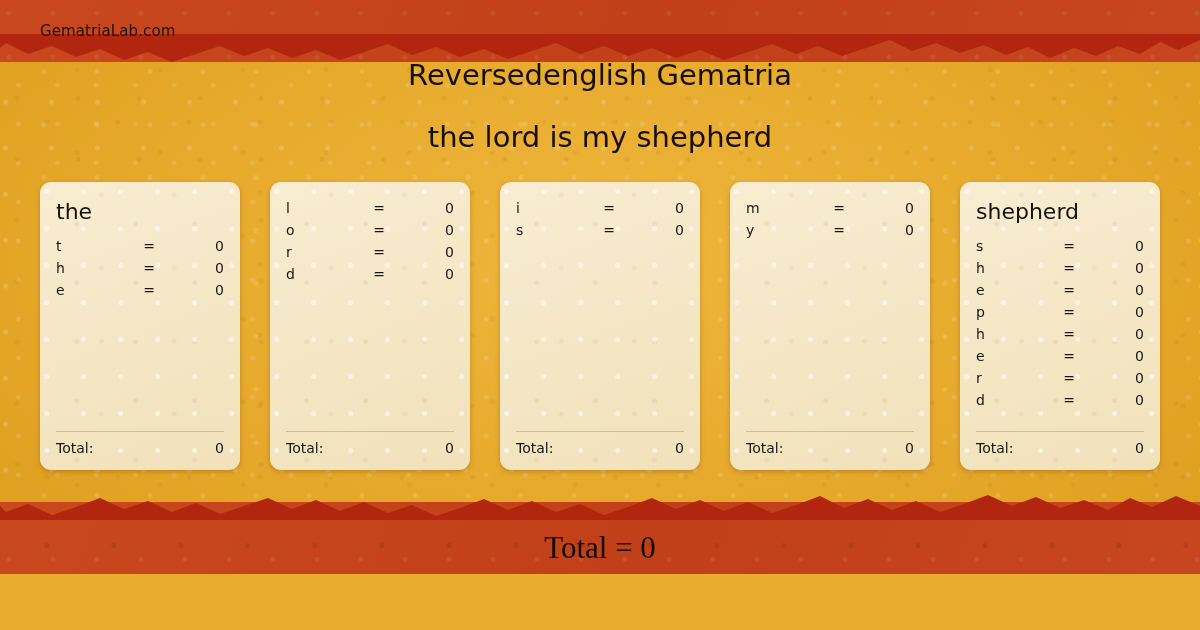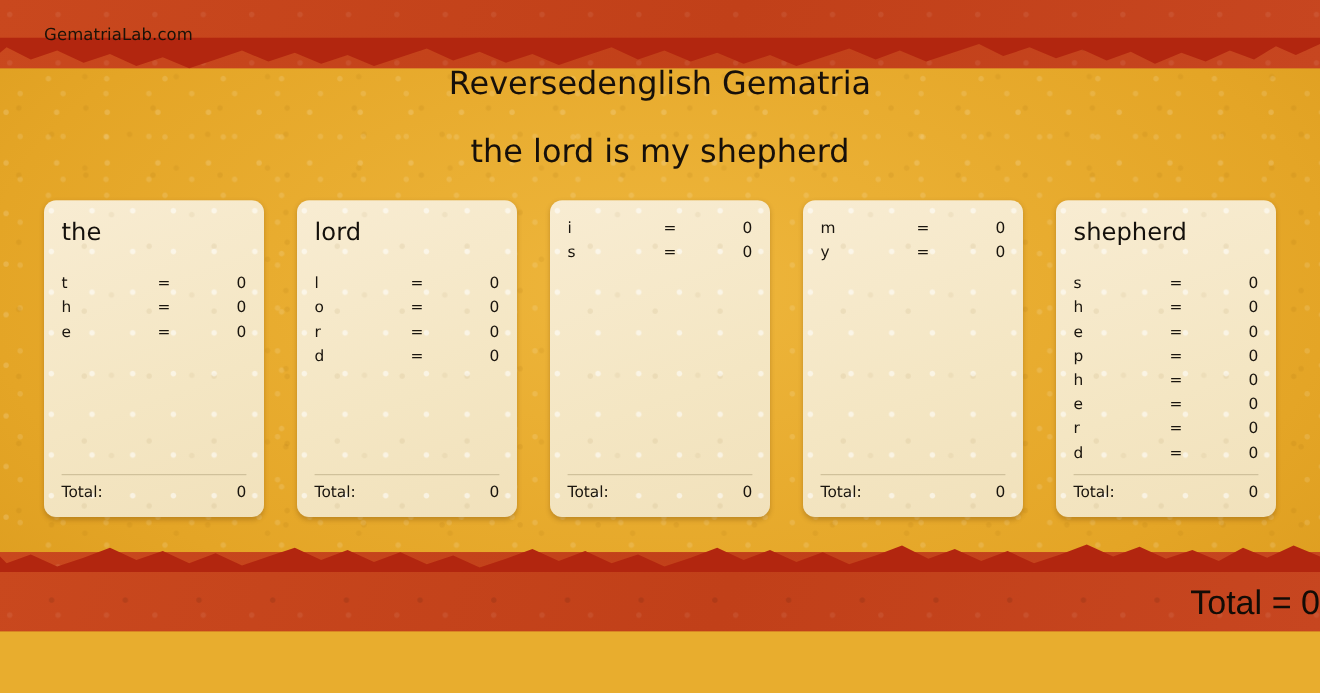--- a/index.html
+++ b/index.html
@@ -115,21 +115,21 @@
       linear-gradient(160deg, #F8ECD2 0%, #F4E6C3 60%, #F1E1BB 100%);
     background-size: 37px 37px, 59px 59px, 73px 73px, 100% 100%;
     box-shadow: 0 2px 5px rgba(90,52,6,0.28);
     display: flex;
     flex-direction: column;
   }
   .card-title {
     font-size: 22px;
     color: #14100b;
     line-height: 1.1;
-    margin-bottom: 26px;
+    margin-bottom: 14px;
     white-space: nowrap;
   }
   .letters {
     flex: 1 1 auto;
   }
   .letter-row {
     display: flex;
     align-items: baseline;
     font-size: 14px;
     color: #1a150e;
@@ -150,24 +150,24 @@
     font-size: 14px;
     color: #1a150e;
   }
 
   
   #grand-total {
     position: absolute;
     bottom: 8px;
     left: 0;
     width: 1200px;
-    text-align: right;
+    text-align: center;
     font-size: 31px;
     color: #120c06;
-    font-family: Liberation Sans, sans-serif;
+    font-family: Liberation Serif, serif;
   }
 </style>
 </head>
 <body>
 
 <div id="stage">
 
   <div class="band band-top"></div>
   <div class="edge edge-top">
     <svg viewBox="0 0 1200 34" preserveAspectRatio="none" xmlns="http://www.w3.org/2000/svg">
@@ -211,21 +211,20 @@
         </div>
       </div>
       <div class="card-divider"></div>
       <div class="card-total">
         <span>Total:</span>
         <span>0</span>
       </div>
     </div>
 
     <div class="card">
-      <div class="card-title">lord</div>
       <div class="letters">
         <div class="letter-row">
           <span class="lt">l</span>
           <span class="eq">=</span>
           <span class="val">0</span>
         </div>
         <div class="letter-row">
           <span class="lt">o</span>
           <span class="eq">=</span>
           <span class="val">0</span>

